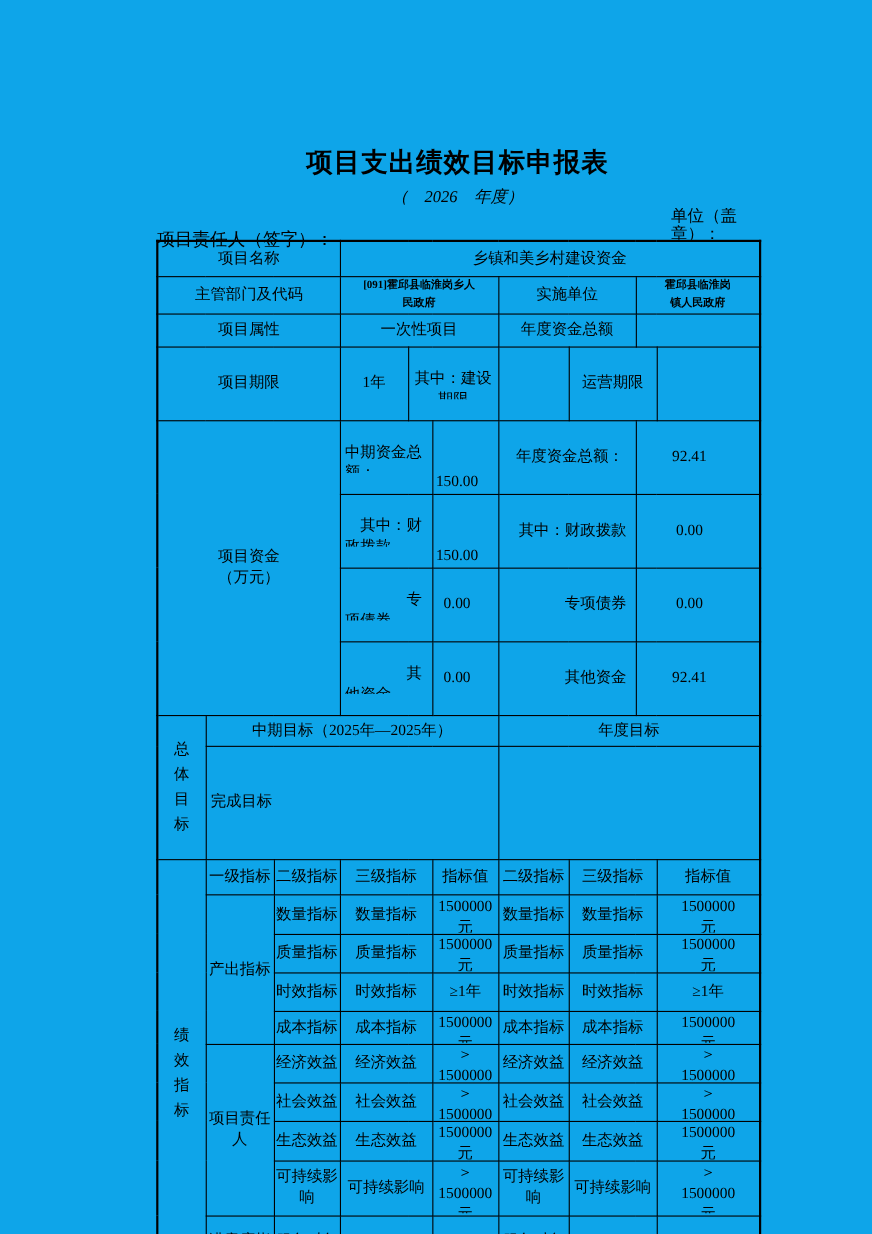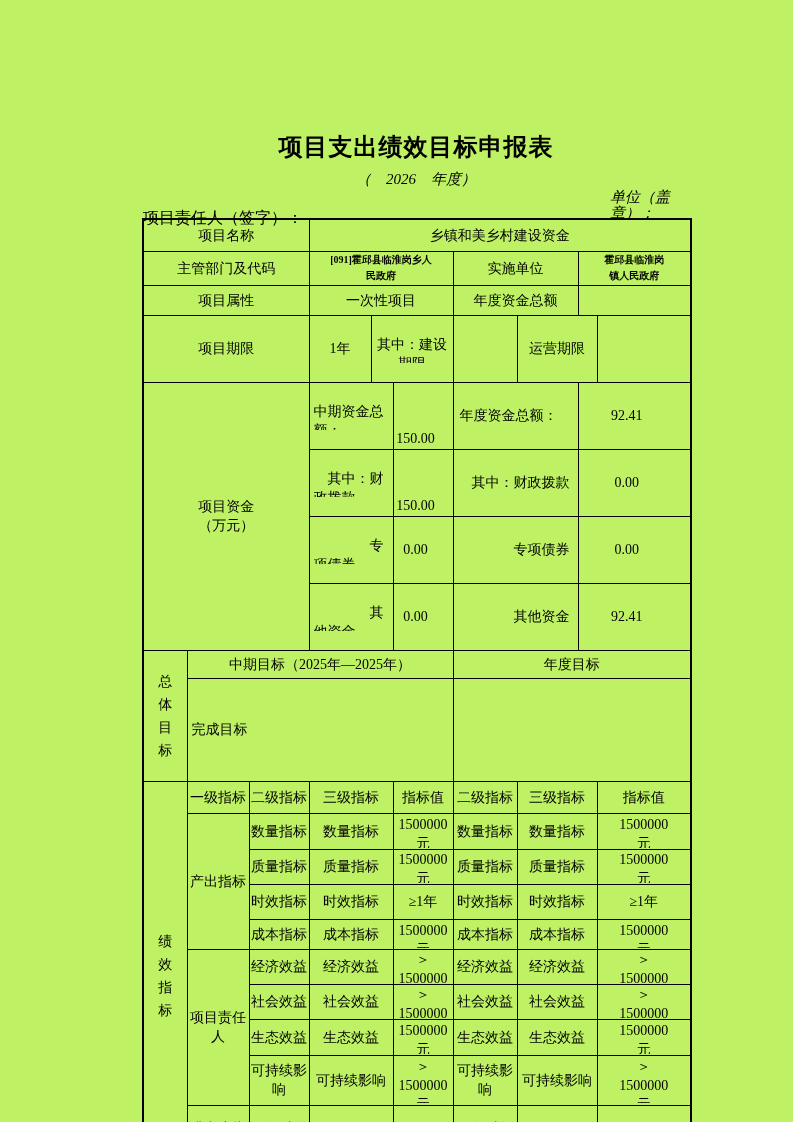--- a/index.html
+++ b/index.html
@@ -1,48 +1,48 @@
 <!DOCTYPE html>
 <html><head>
 <meta charset="utf-8">
 <style>
   html,body{margin:0;padding:0;}
   body{
     width:793px;height:1122px;background:#ffffff;color:#000;
     font-family:"Liberation Serif","DejaVu Serif",serif;
   }
-  .page{position:relative;width:793px;height:1122px;overflow:hidden;background:#bef264;}
+  .page{position:relative;width:793px;height:1122px;overflow:hidden;background:#0ea5e9;}
   .title{
     position:absolute;top:131px;left:142px;width:548px;margin:0;
     text-align:center;font-size:24px;font-weight:bold;letter-spacing:1px;
   }
   .subtitle{
     position:absolute;top:170px;left:142px;width:548px;
     text-align:center;font-size:15px;font-style:italic;
   }
   .signer{position:absolute;top:208px;left:143px;font-size:16px;}
   .unit{
     position:absolute;top:189px;left:610px;width:70px;height:29px;
-    font-size:15px;line-height:16px;overflow:hidden;white-space:pre-wrap;font-style:italic;
+    font-size:15px;line-height:16px;overflow:hidden;white-space:pre-wrap;
   }
   table.form{
     position:absolute;top:218px;left:142px;width:548px;
     border-collapse:collapse;table-layout:fixed;
     border:2px solid #000;font-size:14px;
   }
   td{
     border:1px solid #000;padding:0 1px;
     text-align:center;vertical-align:middle;
     white-space:pre-line;line-height:19px;overflow:hidden;
   }
   .small{font-size:10px;line-height:16px;font-weight:bold;}
   .tl{text-align:left;padding-left:4px;}
   .trt{text-align:center;padding-right:16px;}
   .vb{vertical-align:bottom;padding-bottom:1px;}
-  .pl6{padding-left:6px;}
+  .pl6{padding-left:6px;text-align:center;}
   .pr8{text-align:right;padding-right:8px;}
   .clip{overflow:hidden;margin:0 auto;}
   .mh27{max-height:27px;}
   .mh28{max-height:28px;}
   .mh33{max-height:33px;}
   .mh46{max-height:46px;}
   .vert{width:17px;margin:0 auto;line-height:23px;word-break:break-all;white-space:normal;}
   tr.h27{height:27px;}tr.h30{height:30px;}tr.h32{height:32px;}tr.h33{height:33px;}
   tr.h34{height:34px;padding-left:48px;}tr.h35{height:35px;}tr.h36{height:36px;}
   tr.h50{height:50px;font-family:Liberation Serif, serif;}tr.h66{height:66px;}tr.h95{height:95px;}

